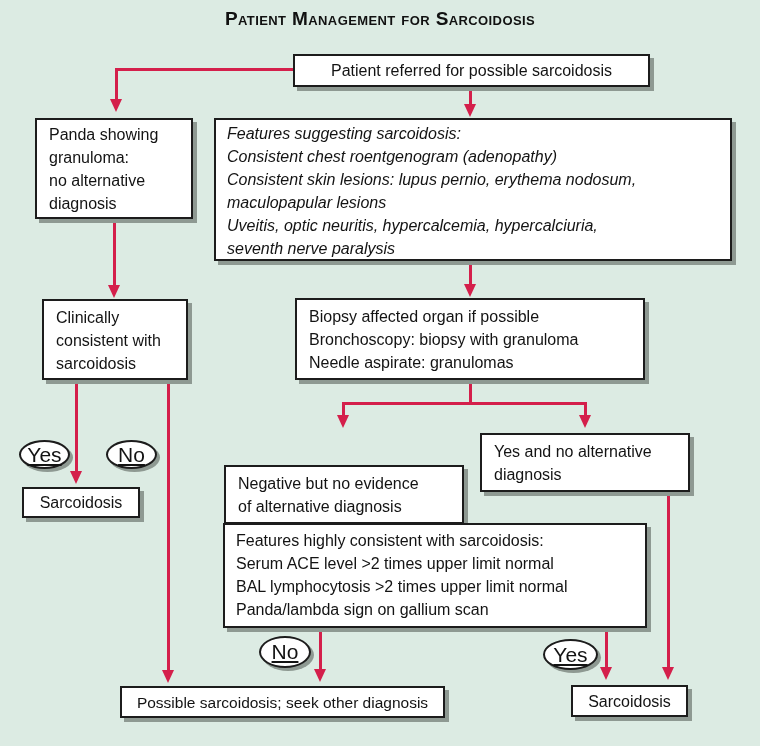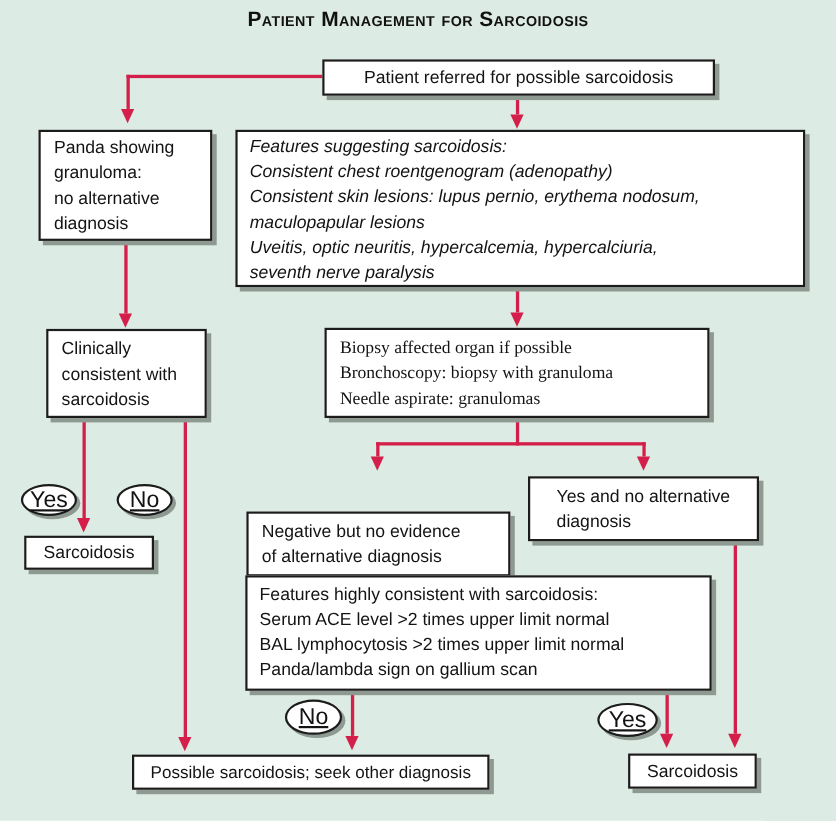--- a/index.html
+++ b/index.html
@@ -117,28 +117,28 @@
 Consistent chest roentgenogram (adenopathy)
 Consistent skin lesions: lupus pernio, erythema nodosum,
 maculopapular lesions
 Uveitis, optic neuritis, hypercalcemia, hypercalciuria,
 seventh nerve paralysis</div>
 
   <div class="node" style="left:42px;top:299px;width:146px;height:81px;padding:5px 0 0 12px;">Clinically
 consistent with
 sarcoidosis</div>
 
-  <div class="node" style="left:295px;top:298px;width:350px;height:82px;padding:5px 0 12px 12px;font-family:Liberation Serif, serif;">Biopsy affected organ if possible
+  <div class="node" style="left:295px;top:298px;width:350px;height:82px;padding:5px 0 12px 12px;">Biopsy affected organ if possible
 Bronchoscopy: biopsy with granuloma
 Needle aspirate: granulomas</div>
 
   <div class="node" style="left:224px;top:433px;width:240px;height:59px;padding:5px 0 0 12px;margin-top:32px;">Negative but no evidence
 of alternative diagnosis</div>
 
-  <div class="node" style="left:480px;top:433px;width:210px;height:59px;padding:5px 0 0 24px;">Yes and no alternative
+  <div class="node" style="left:480px;top:433px;width:210px;height:59px;padding:5px 0 0 12px;">Yes and no alternative
 diagnosis</div>
 
   <div class="node" style="left:223px;top:523px;width:424px;height:105px;padding:4px 0 0 11px;">Features highly consistent with sarcoidosis:
 Serum ACE level &gt;2 times upper limit normal
 BAL lymphocytosis &gt;2 times upper limit normal
 Panda/lambda sign on gallium scan</div>
 
   <div class="node center" style="left:22px;top:487px;width:118px;height:31px;">Sarcoidosis</div>
 
   <div class="node center" style="left:120px;top:686px;width:325px;height:32px;font-size:15.5px;">Possible sarcoidosis; seek other diagnosis</div>

